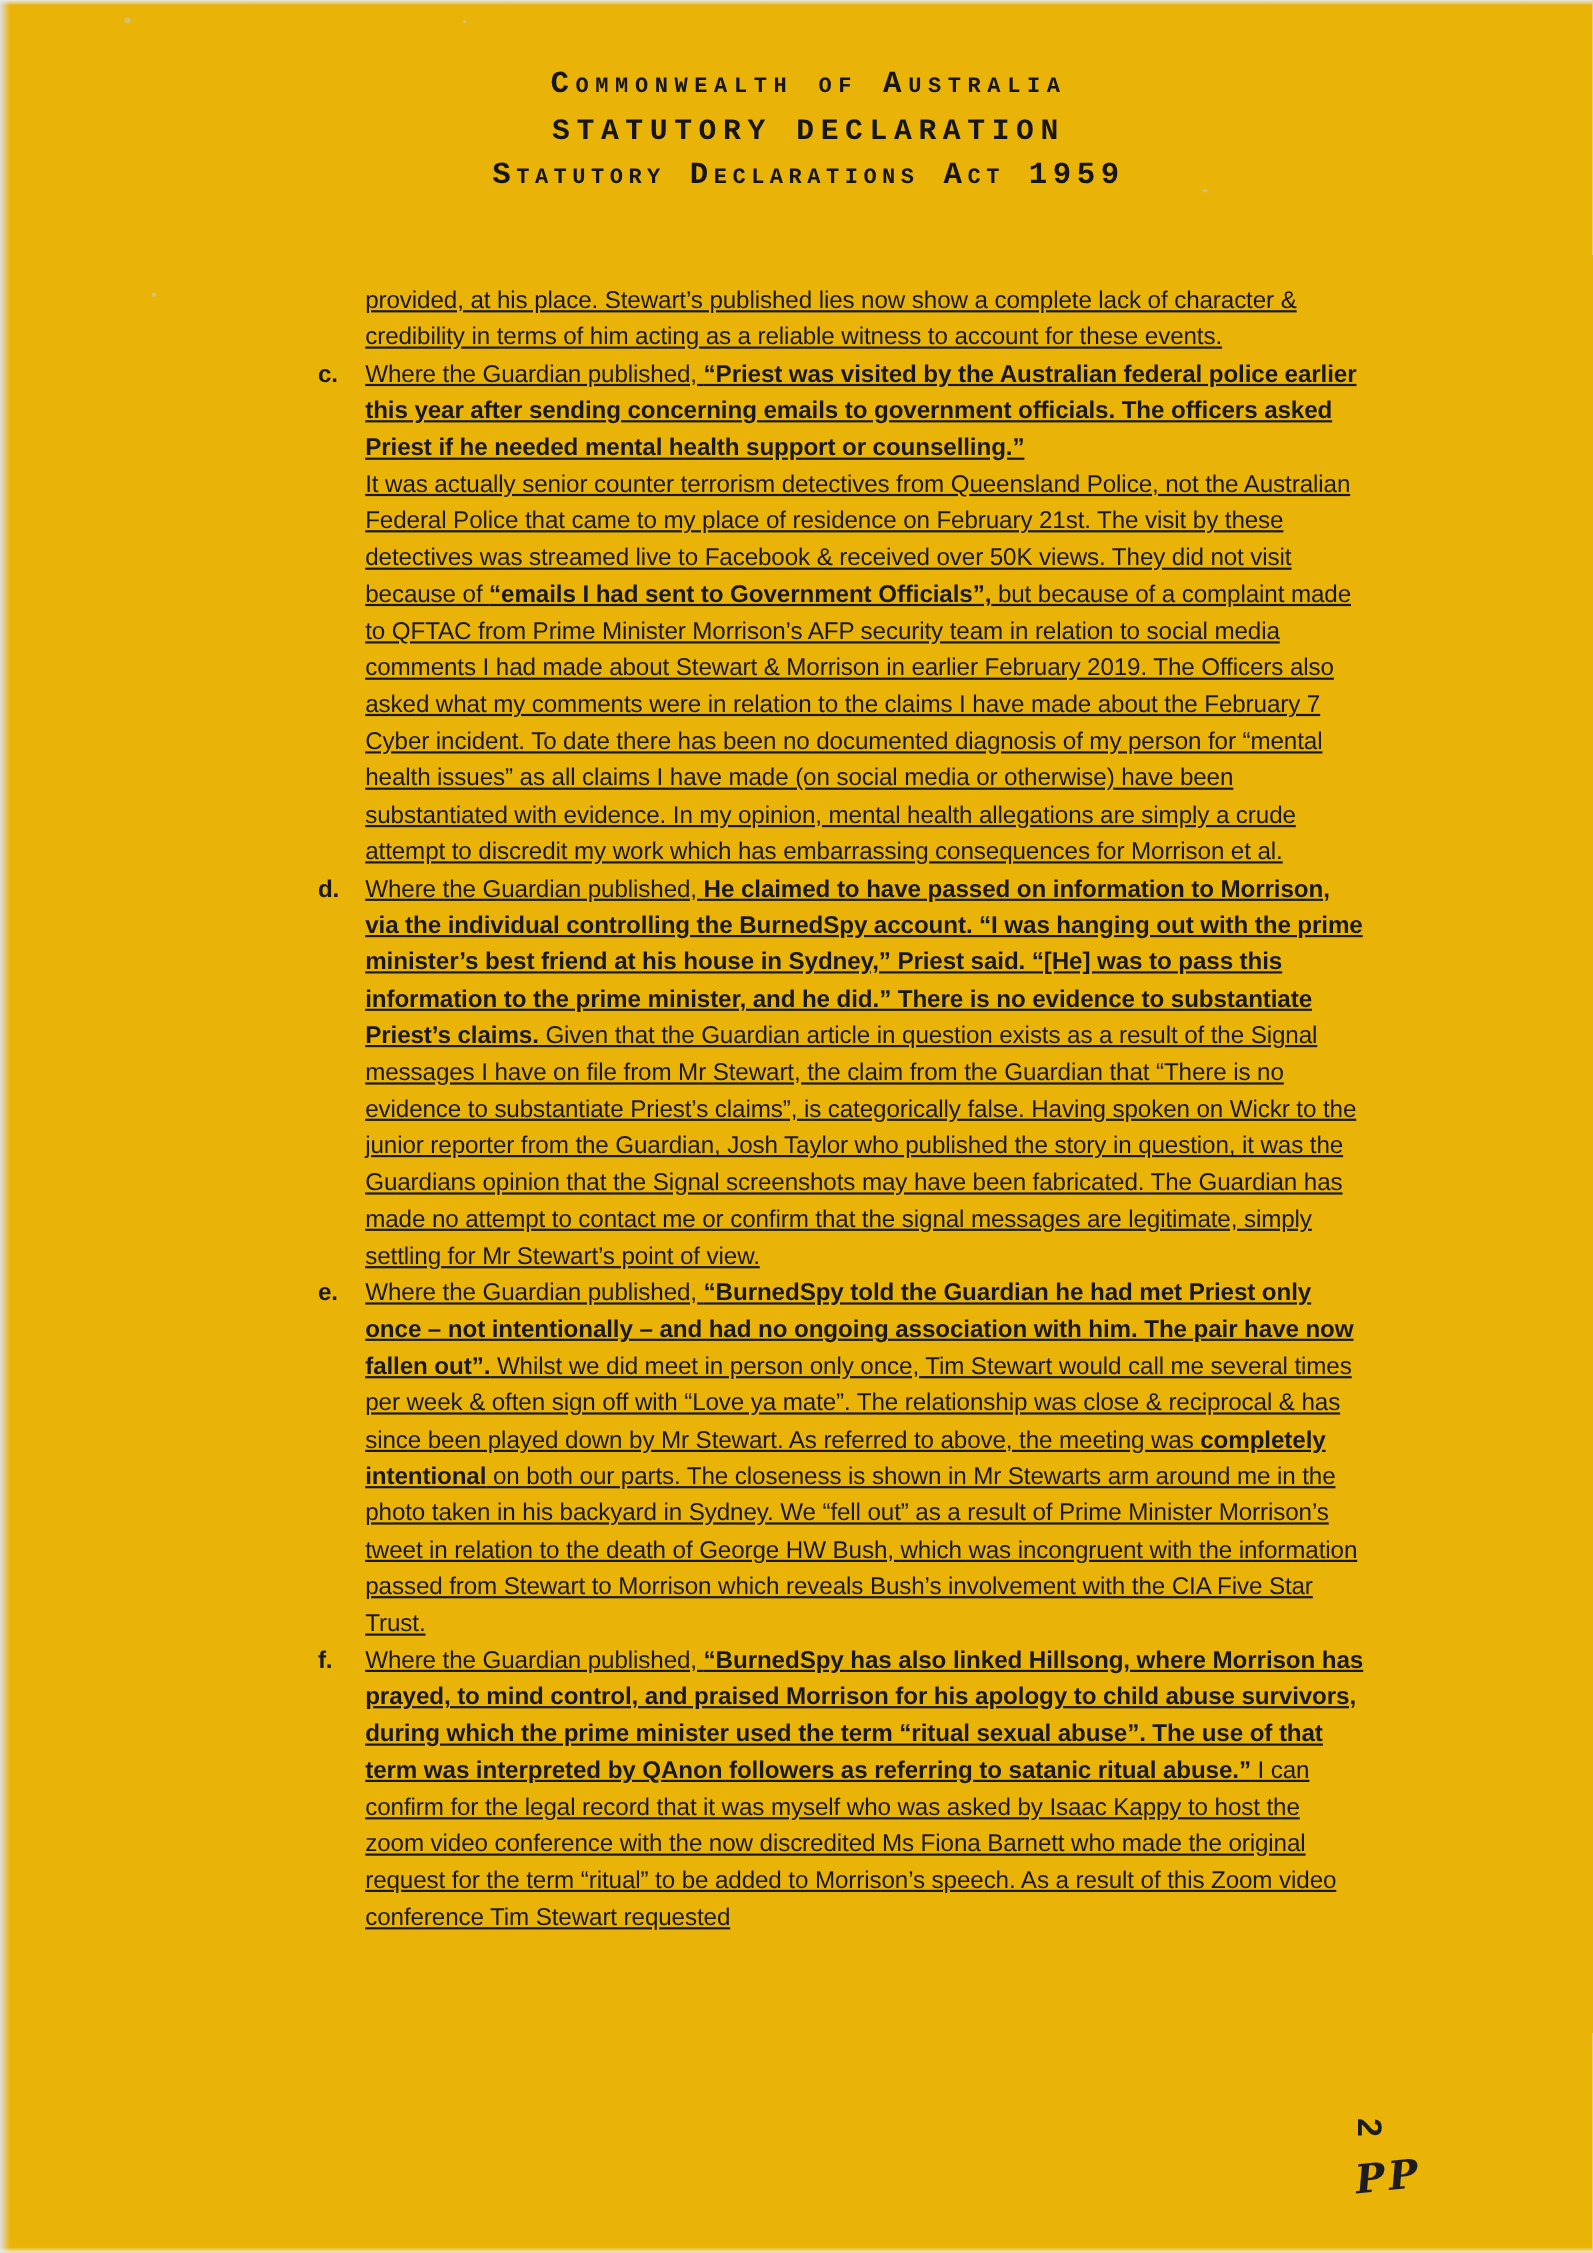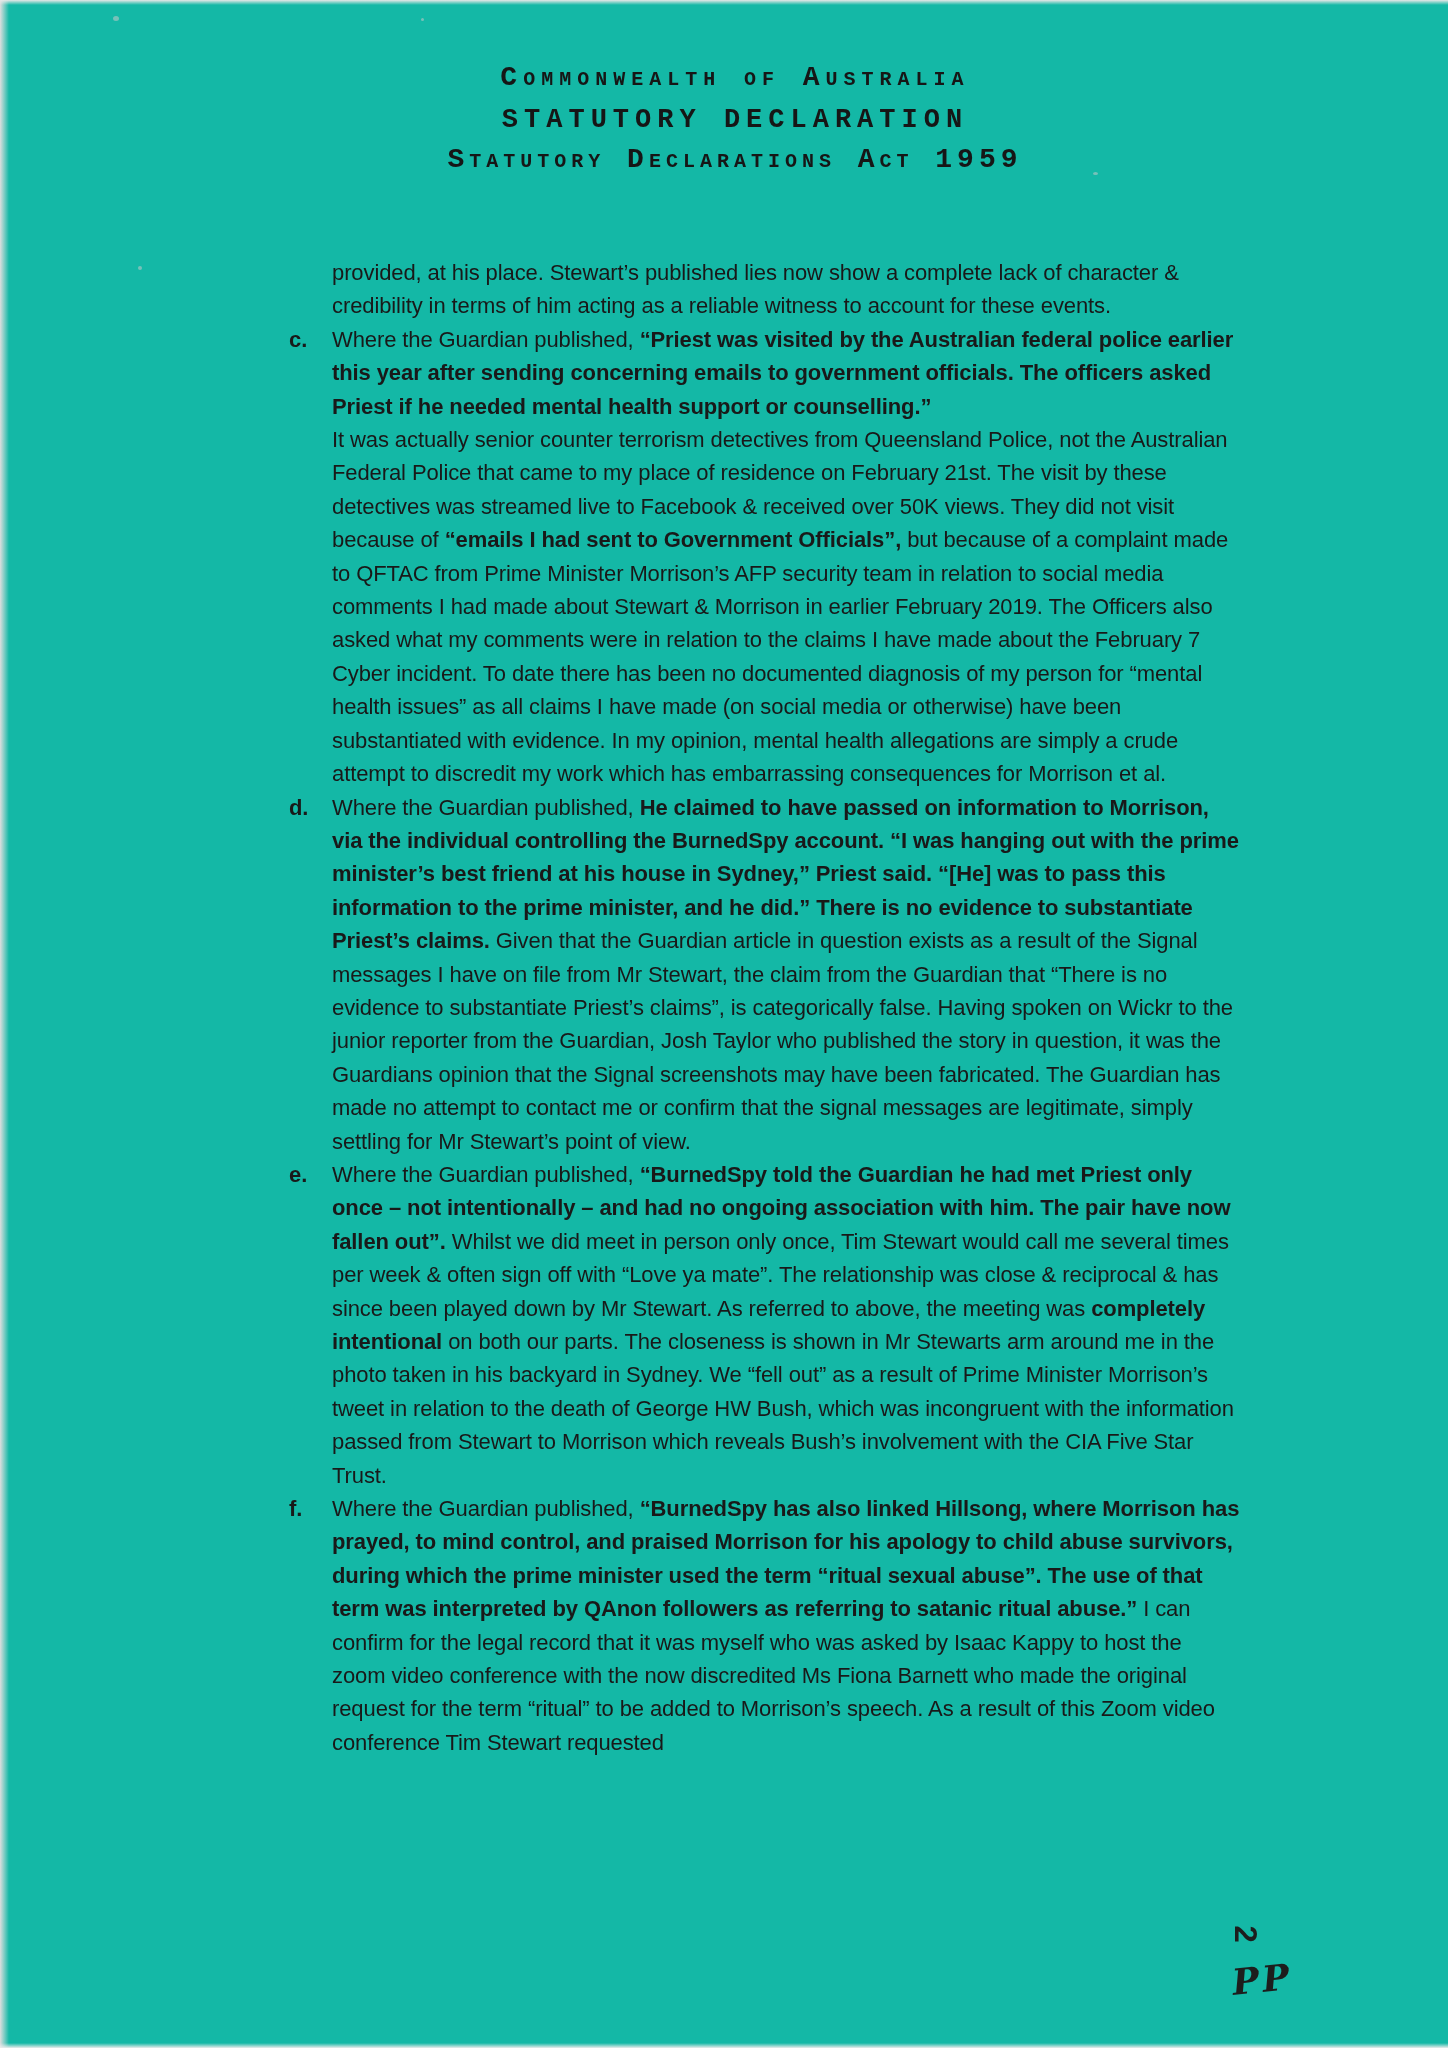--- a/index.html
+++ b/index.html
@@ -1,19 +1,19 @@
 <!DOCTYPE html>
 <html><head>
 <meta charset="utf-8">
 <style>
   html,body { margin:0; padding:0; background:#ffffff; }
   .page {
     position:relative;
     width:1448px; height:2048px;
-    background:#14b8a6;
+    background:#eab308;
     overflow:hidden;
     font-family:"Liberation Sans", sans-serif;
     color:#1a1a1a;
   }
   
   .edge-left  { position:absolute; left:0; top:0; bottom:0; width:9px;
                 background:linear-gradient(90deg,#dedede,rgba(253,253,253,0)); }
   .edge-top   { position:absolute; left:0; top:0; right:0; height:5px;
                 background:linear-gradient(180deg,#e8e8e8,rgba(253,253,253,0)); }
   .edge-bottom{ position:absolute; left:0; bottom:0; right:0; height:5px;
@@ -30,21 +30,21 @@
   .h-line1 { font-size:28px; letter-spacing:6px; font-variant:small-caps; line-height:44px; }
   .h-line2 { font-size:27px; letter-spacing:6px; line-height:40px; }
   .h-line3 { font-size:28px; letter-spacing:5px; font-variant:small-caps; line-height:40px; }
 
   .doc-body {
     position:absolute; left:289px; top:256px; width:952px;
     font-size:22px; line-height:33.4px;
     color:#191919;
     letter-spacing:-0.1px;
   }
-  .para { position:relative; padding-left:43px; margin:0; }
+  .para { position:relative; padding-left:43px; margin:0;text-decoration:underline; }
   .para-label { position:absolute; left:0; top:0; font-weight:700; }
   .doc-body b { font-weight:700; }
 
   .page-number {
     position:absolute; left:1236px; top:1916px;
     font-family:"Liberation Sans", sans-serif;
     font-size:31px; font-weight:700; color:#1d1d1d;
     transform:rotate(90deg);
   }
   .initials {

